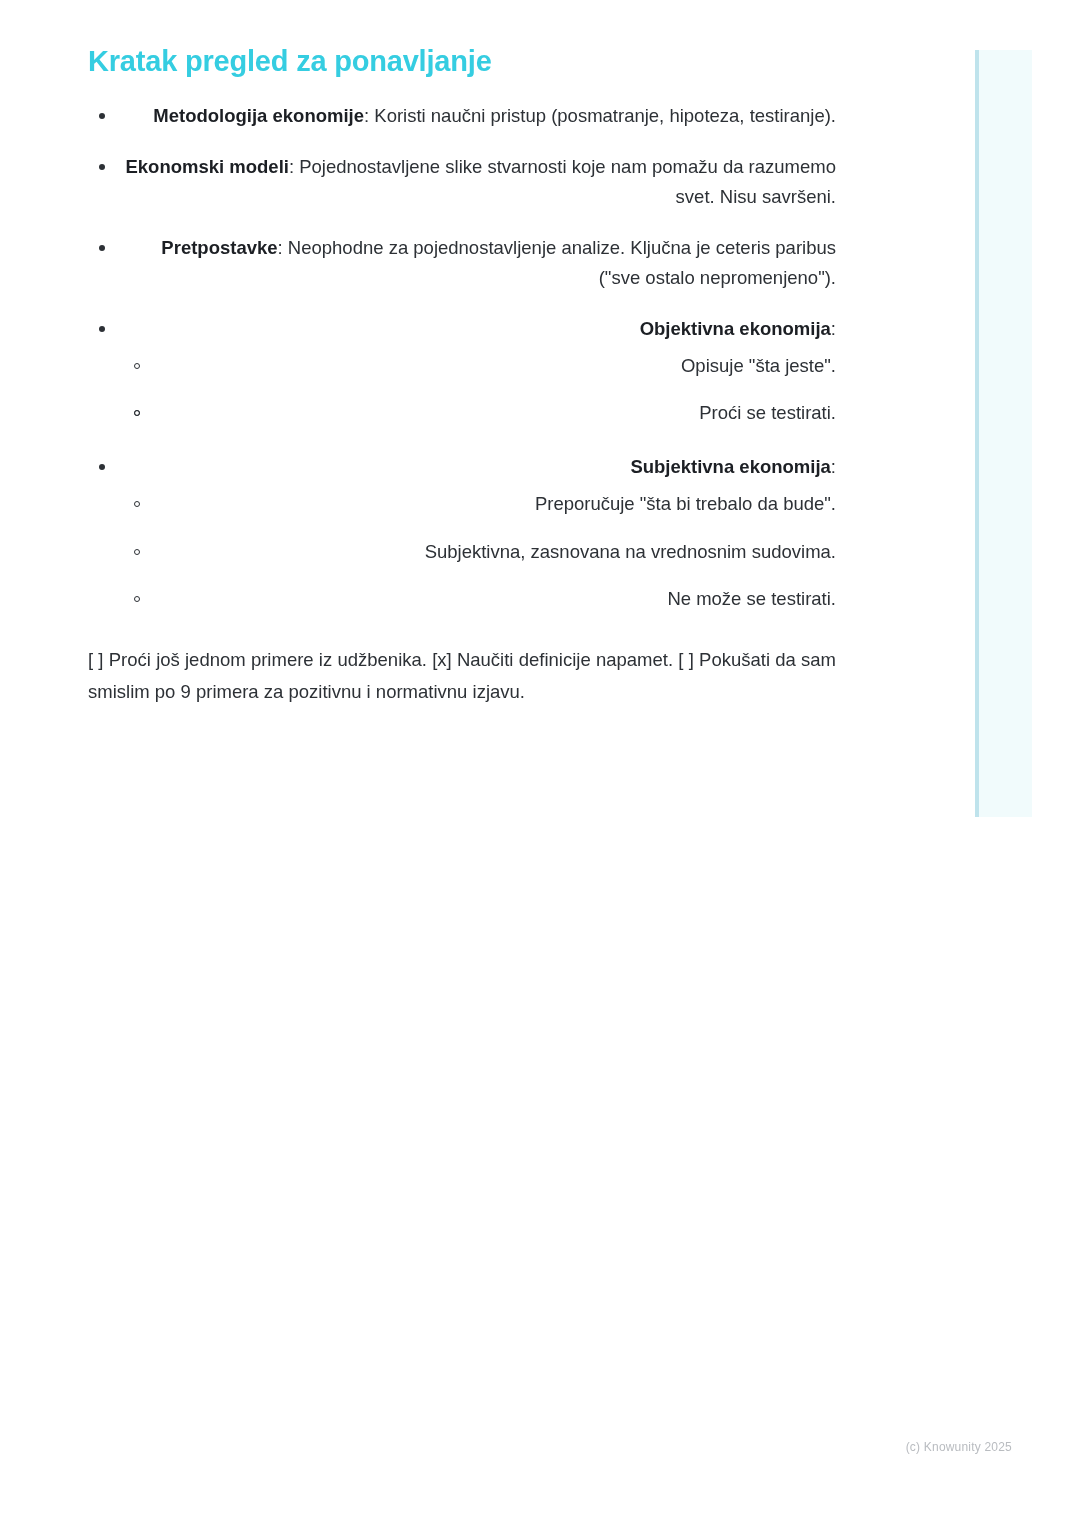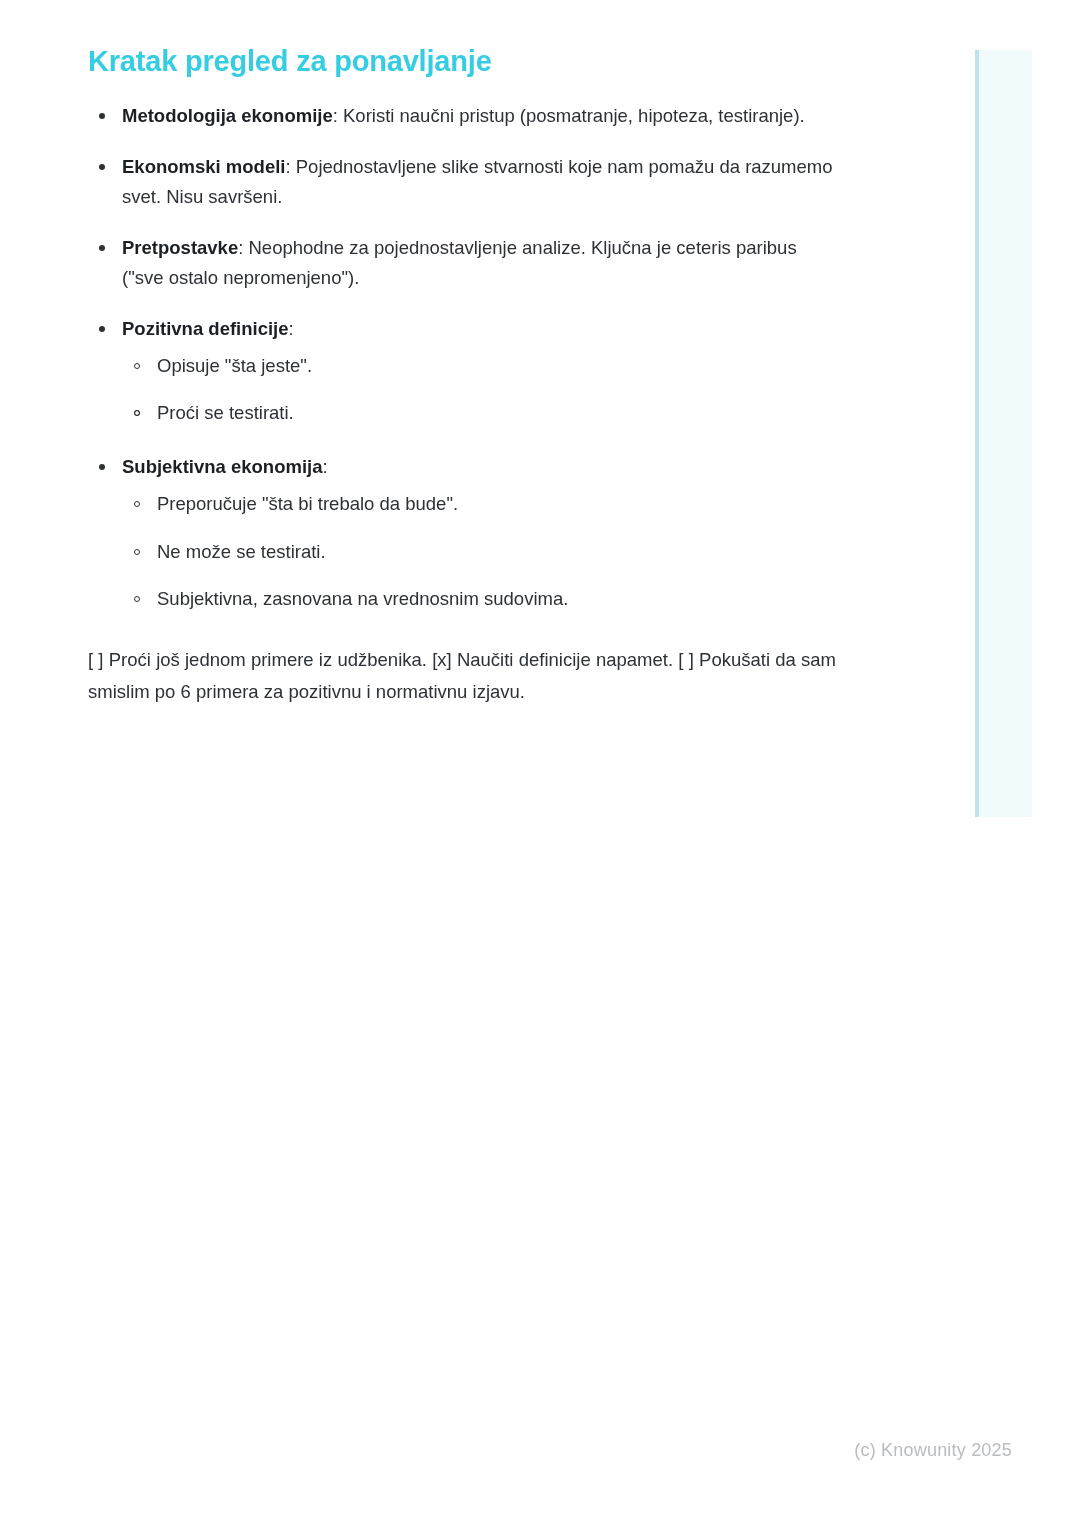--- a/index.html
+++ b/index.html
@@ -49,20 +49,21 @@
     line-height: 1.2;
     font-weight: bold;
     color: #35cde1;
     letter-spacing: -0.2px;
   }
 
   ul.level1 {
     list-style: none;
     margin: 0;
     padding: 0;
+    text-align: right;
   }
 
   ul.level1 > li.l1-item {
     position: relative;
     padding-left: 34px;
     margin-bottom: 21px;
     font-size: 18.5px;
     line-height: 1.62;
     color: #2d3136;
   }
@@ -126,21 +127,21 @@
     line-height: 1.72;
     color: #2d3136;
     text-align: justify;
     width: 748px;
   }
 
   .footer-note {
     position: absolute;
     right: 68px;
     top: 1440px;
-    font-size: 18px;
+    font-size: 12px;
     color: #b9bcc0;
     letter-spacing: 0.2px;
   }
 </style>
 </head>
 <body>
 
 <div class="page">
 
   <div class="side-panel"></div>
@@ -161,21 +162,21 @@
         <span class="lead">Ekonomski modeli</span><span>: </span><span>Pojednostavljene slike stvarnosti koje nam pomažu da razumemo svet. Nisu savršeni.</span>
       </li>
 
       <li class="l1-item">
         <span class="marker-disc"></span>
         <span class="lead">Pretpostavke</span><span>: </span><span>Neophodne za pojednostavljenje analize. Ključna je </span><span class="ital">ceteris paribus</span><span> ("sve ostalo nepromenjeno").</span>
       </li>
 
       <li class="l1-item has-sub">
         <span class="marker-disc"></span>
-        <span class="lead">Pozitivna definicije</span><span>:</span>
+        <span class="lead">Objektivna ekonomija</span><span>:</span>
         <ul class="level2">
           <li class="l2-item">
             <span class="marker-circle"></span>
             <span>Opisuje "šta jeste".</span>
           </li>
           <li class="l2-item">
             <span class="marker-circle"></span>
           </li>
           <li class="l2-item">
             <span class="marker-circle"></span>
@@ -187,30 +188,30 @@
       <li class="l1-item">
         <span class="marker-disc"></span>
         <span class="lead">Subjektivna ekonomija</span><span>:</span>
         <ul class="level2">
           <li class="l2-item">
             <span class="marker-circle"></span>
             <span>Preporučuje "šta bi trebalo da bude".</span>
           </li>
           <li class="l2-item">
             <span class="marker-circle"></span>
+            <span>Subjektivna, zasnovana na vrednosnim sudovima.</span>
+          </li>
+          <li class="l2-item">
+            <span class="marker-circle"></span>
             <span>Ne može se testirati.</span>
           </li>
-          <li class="l2-item">
-            <span class="marker-circle"></span>
-            <span>Subjektivna, zasnovana na vrednosnim sudovima.</span>
-          </li>
         </ul>
       </li>
 
     </ul>
 
-    <p class="todo-paragraph">[ ] Proći još jednom primere iz udžbenika. [x] Naučiti definicije napamet. [ ] Pokušati da sam smislim po 6 primera za pozitivnu i normativnu izjavu.</p>
+    <p class="todo-paragraph">[ ] Proći još jednom primere iz udžbenika. [x] Naučiti definicije napamet. [ ] Pokušati da sam smislim po 9 primera za pozitivnu i normativnu izjavu.</p>
 
   </div>
 
   <div class="footer-note">(c) Knowunity 2025</div>
 
 </div>
 
 </body></html>

